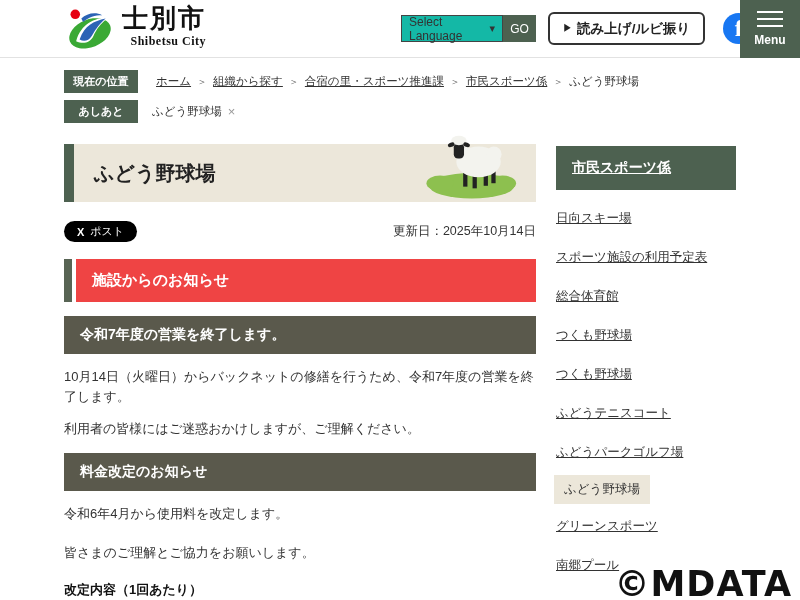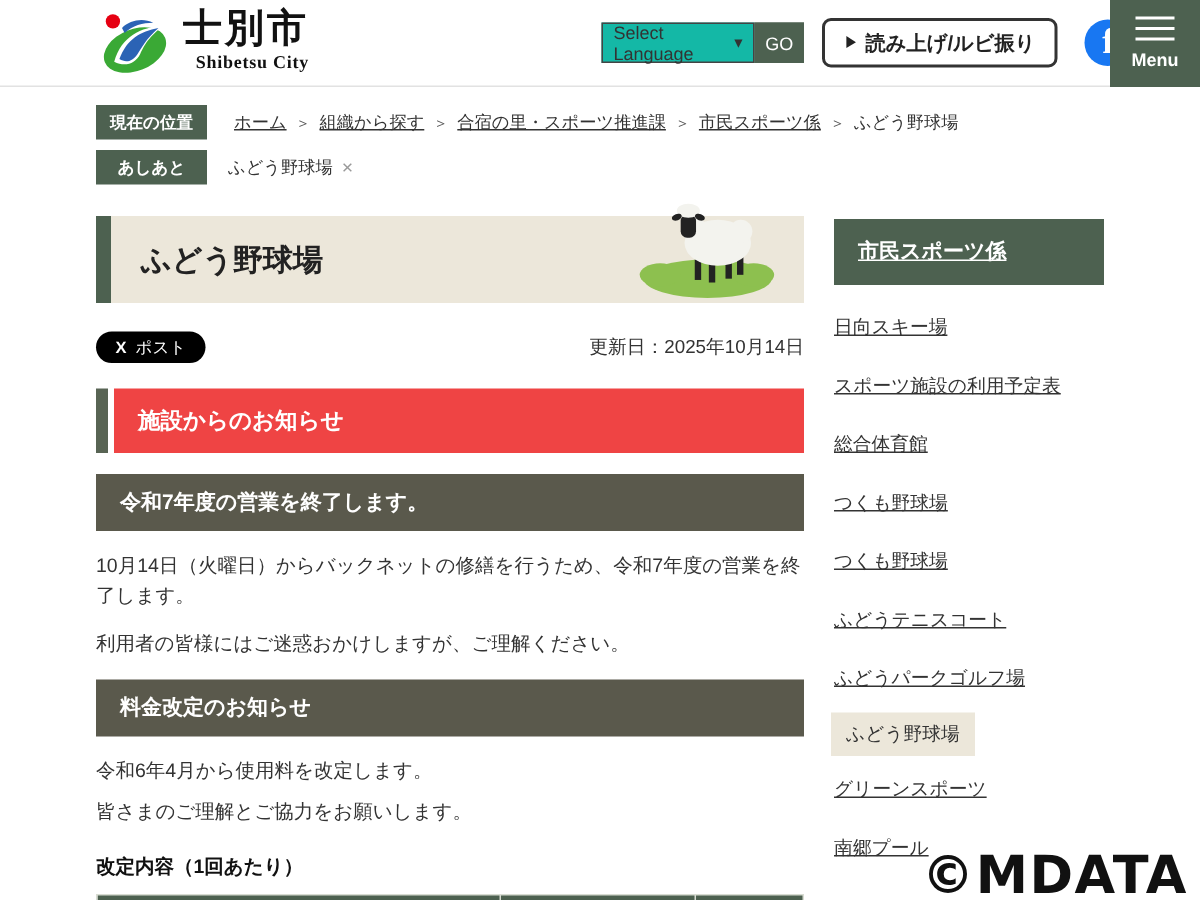--- a/index.html
+++ b/index.html
@@ -53,21 +53,21 @@
   .post-pill { background: #000; color: #fff; border-radius: 13px; font-size: 11px; display: inline-flex; align-items: center; gap: 6px; padding: 3px 13px; cursor: pointer; }
   .post-x { font-weight: bold; font-size: 11px; }
   .updated { font-size: 12.5px; color: #333; }
 
   
   .section-head { display: flex; margin-top: 17px; }
   .section-head .stripe { width: 8px; background: #586454; margin-right: 4px; }
   .section-head .head-box { flex: 1; background: #ef4444; color: #fff; font-size: 15px; font-weight: bold; padding: 12px 16px; }
   .sub-head { background: #5a594c; color: #fff; font-size: 14px; font-weight: bold; padding: 10px 16px; margin-top: 14px; }
   .body-text { font-size: 13px; line-height: 1.5; margin-top: 13px; }
-  .body-text.tight { margin-top: 8px; }
+  .body-text.tight { margin-top: 20px; }
   .table-caption { font-size: 13px; font-weight: bold; margin-top: 18px; color: #111; }
 
   
   table.fee { border-collapse: collapse; width: 100%; margin-top: 9px; border: 1px solid #9aa79a; }
   table.fee th, table.fee td { border: 1px solid #d8dcd2; font-size: 12.5px; padding: 5px 10px; }
   table.fee th { background: #4d6150; color: #fff; text-align: center; font-weight: bold; }
   col.c2 { width: 130px; } col.c3 { width: 72px; }
 
   
   .side-head { background: #4d6150; color: #fff; font-size: 14px; font-weight: bold; padding: 13px 16px; margin-top: 2px; }

